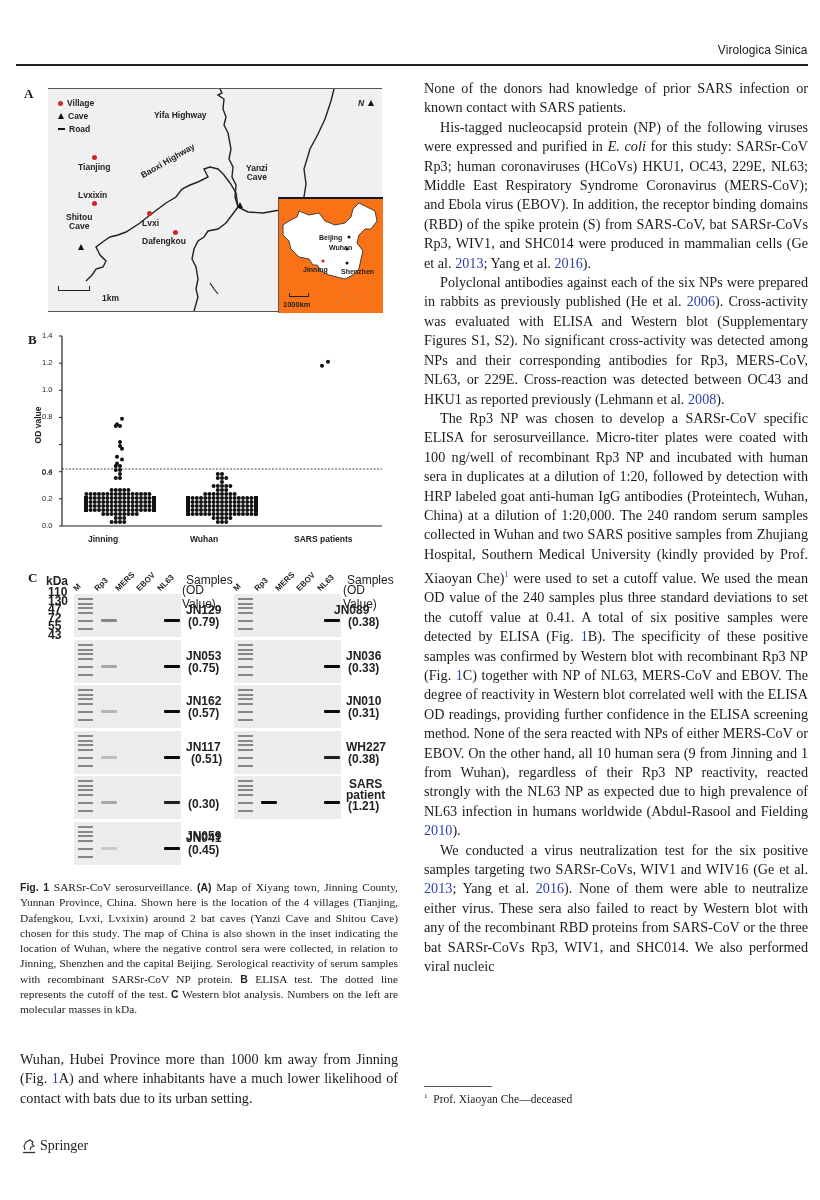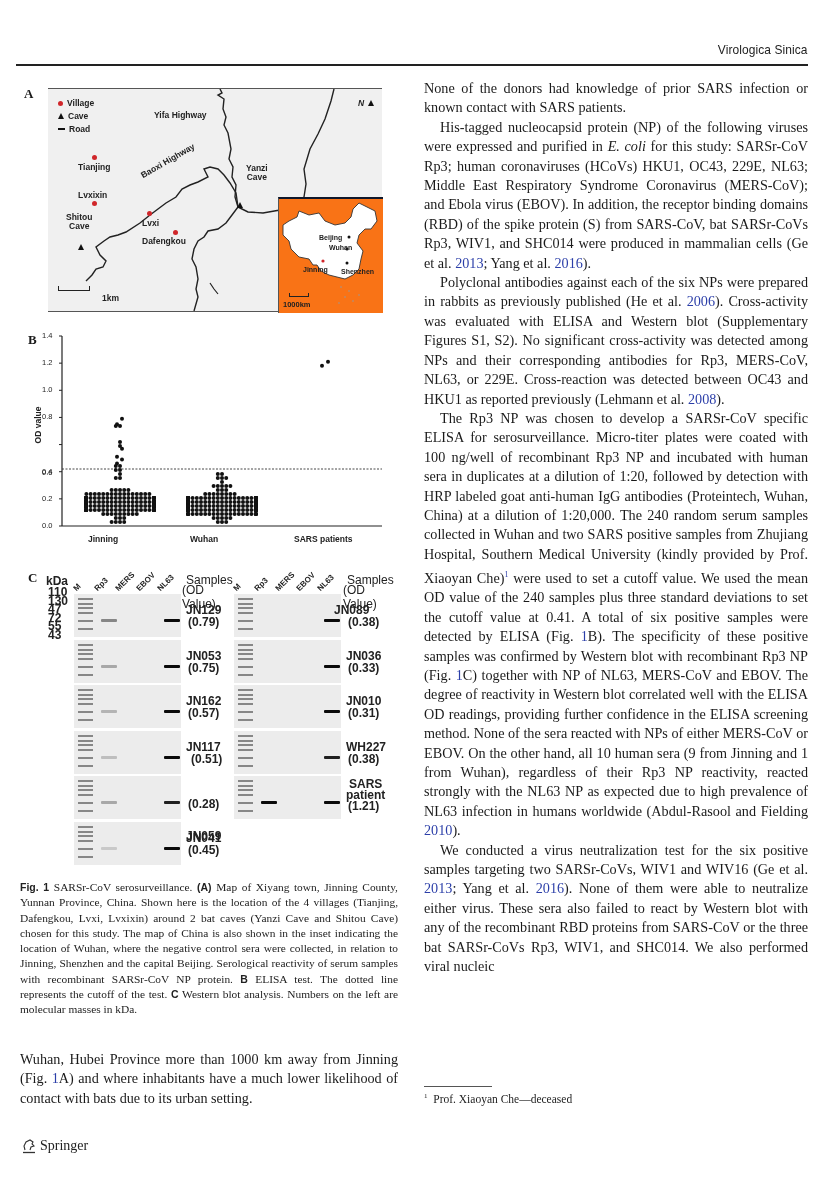--- a/index.html
+++ b/index.html
@@ -710,21 +710,21 @@
         <div class="ladder" style="top: 9px;"></div>
         <div class="ladder" style="top: 13px;"></div>
         <div class="ladder" style="top: 18px;"></div>
         <div class="ladder" style="top: 26px;"></div>
         <div class="ladder" style="top: 34px;"></div>
         <div class="band" style="left: 27px; top: 25px; width: 16px; background: rgba(10, 10, 10, 0.3);"></div>
         <div class="band" style="left: 90px; top: 25px; width: 16px; background: rgba(10, 10, 10, 0.9);"></div>
       </div>
       <div class="sample-lbl" style="left: 186px; top: 786px; margin-top: 44px;">JN059
 </div>
-      <div class="sample-lbl" style="left: 188px; top: 798px;">(0.28)</div>
+      <div class="sample-lbl" style="left: 188px; top: 798px;">(0.30)</div>
       <div class="blot" style="left: 74px; top: 821.5px;">
         <div class="ladder" style="top: 4px;"></div>
         <div class="ladder" style="top: 9px;"></div>
         <div class="ladder" style="top: 13px;"></div>
         <div class="ladder" style="top: 18px;"></div>
         <div class="ladder" style="top: 26px;"></div>
         <div class="ladder" style="top: 34px;"></div>
         <div class="band" style="left: 27px; top: 25px; width: 16px; background: rgba(10, 10, 10, 0.15);"></div>
         <div class="band" style="left: 90px; top: 25px; width: 16px; background: rgb(10, 10, 10);"></div>
       </div>

